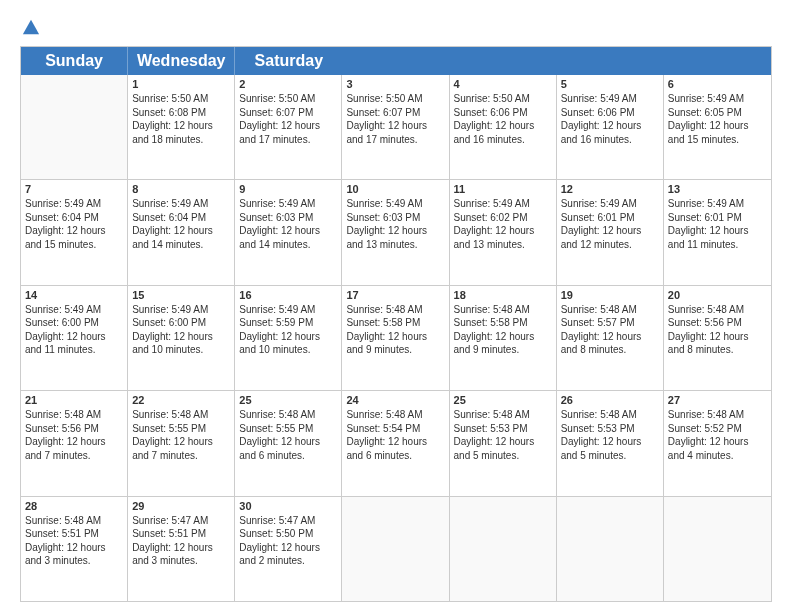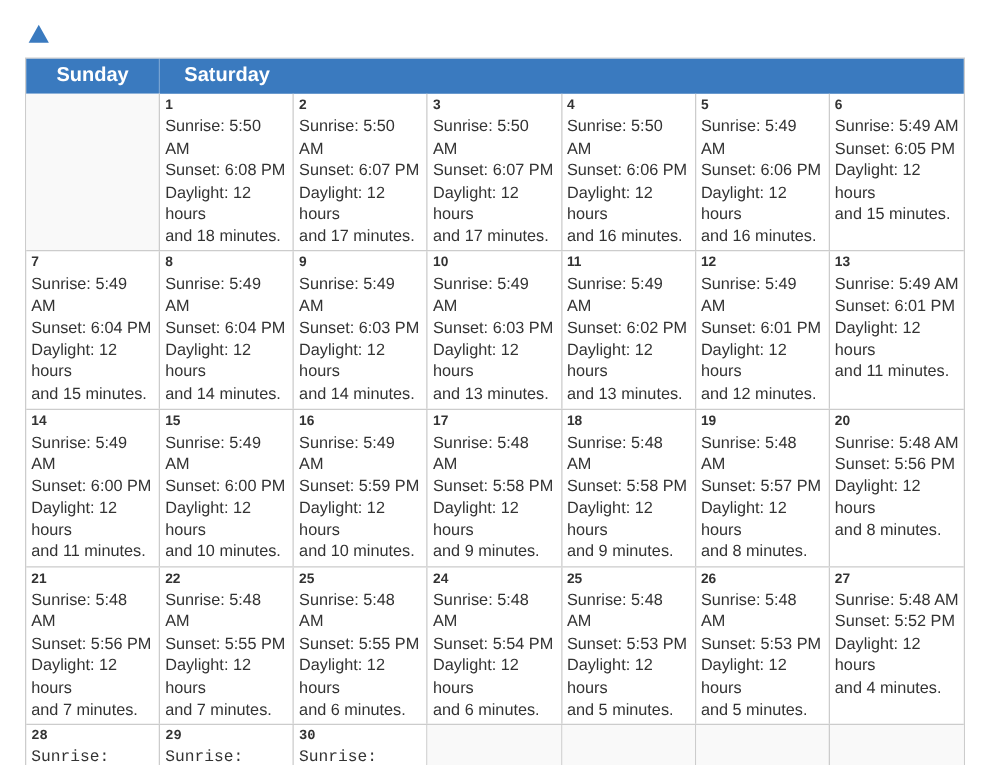--- a/index.html
+++ b/index.html
@@ -83,39 +83,39 @@
       flex: 1;
       display: flex;
       flex-direction: column;
     }
     .cal-row {
       display: grid;
       grid-template-columns: repeat(7, 1fr);
       flex: 1;
       border-bottom: 1px solid #ccc;
     }
-    .cal-row:last-child { border-bottom: none; font-family: Liberation Mono, monospace; }
+    .cal-row:last-child { border-bottom: none; }
     .cal-cell {
       border-right: 1px solid #ccc;
       padding: 3px 4px;
       font-size: 8.5px;
       color: #333;
       vertical-align: top;
       min-height: 0;
     }
     .cal-cell:last-child { border-right: none; }
     .cal-cell.empty { background: #f9f9f9; }
     .day-num {
       font-size: 11px;
       font-weight: bold;
       color: #333;
       margin-bottom: 2px;
     }
     .cell-info {
-      font-size: 13px;
+      font-size: 10px;
       line-height: 1.35;
       color: #333;
     }
   </style>
 </head>
 <body>
 
 <div class="page">
   <div class="header">
     <div class="logo">
@@ -129,20 +129,21 @@
     </div>
     <div class="title-block">
       <div class="month-title"></div>
       <div class="subtitle"></div>
     </div>
   </div>
 
   <div class="calendar">
     <div class="cal-header">
       <div class="cal-header-cell">Sunday</div>
+      <div class="cal-header-cell">Wednesday</div>
       <div class="cal-header-cell">Saturday</div>
     </div>
     <div class="cal-body" id="cal-body">
     <div class="cal-row">
           <div class="cal-cell empty"></div>
           <div class="cal-cell">
             <div class="day-num">1</div>
             <div class="cell-info" style="white-space: pre-line;">Sunrise: 5:50 AM
 Sunset: 6:08 PM
 Daylight: 12 hours

